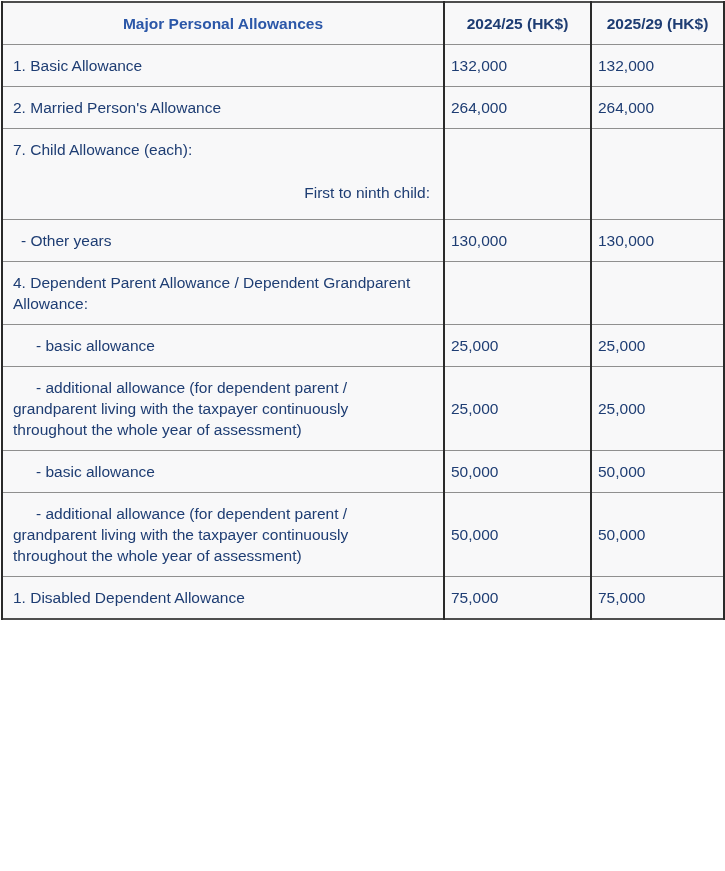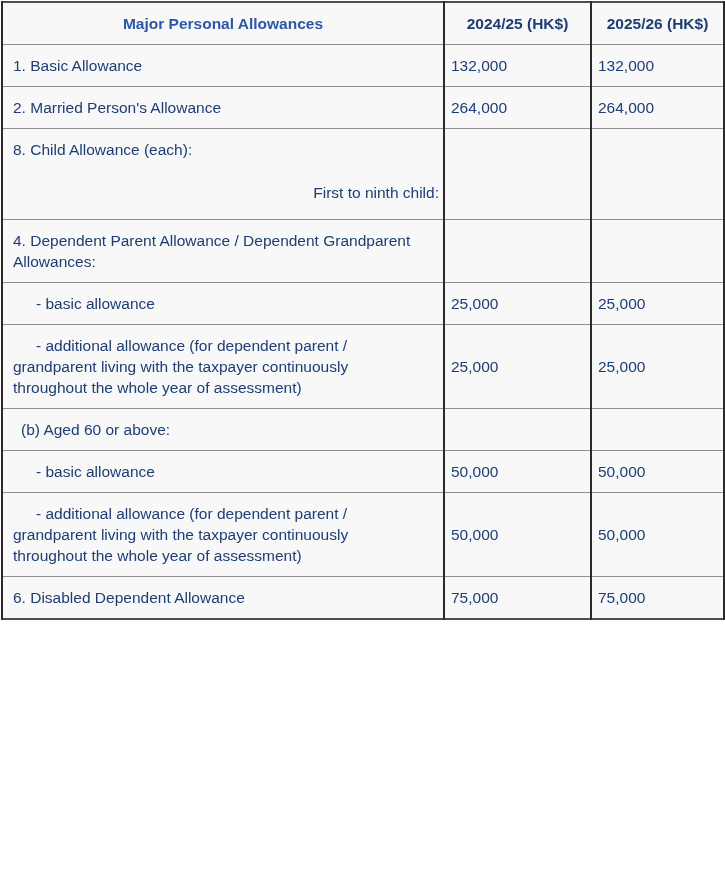--- a/index.html
+++ b/index.html
@@ -48,21 +48,21 @@
   th {
     font-weight: 700;
     text-align: center;
     vertical-align: middle;
   }
   th.title { color: var(--title-color); }
   td.label {
     text-align: left;
     vertical-align: middle;
     padding-left: 0;
-    padding-right: 4px;
+    padding-right: 13px;
   }
   td.val {
     text-align: left;
     vertical-align: middle;
   }
   .line { padding-left: 10px; }
   .line.ind1 { padding-left: 21px; }
   .line.ind2 { padding-left: 18px; }
   .line.ind3 { padding-left: 33px; }
   .line.gap { margin-top: 22px; text-align: right; }
@@ -78,50 +78,57 @@
   <table class="allowances">
     <colgroup>
       <col class="c-label">
       <col class="c-y1">
       <col class="c-y2">
     </colgroup>
     <thead>
       <tr>
         <th class="title">Major Personal Allowances</th>
         <th>2024/25 (HK$)</th>
-        <th>2025/26 (HK$)</th>
+        <th>2025/29 (HK$)</th>
       </tr>
     </thead>
     <tbody>
         <tr>
           <td class="label">
             <div class="line ind0">1. Basic Allowance</div>
           </td>
           <td class="val">132,000</td>
           <td class="val">132,000</td>
         </tr>
         <tr>
           <td class="label">
             <div class="line ind0">2. Married Person's Allowance</div>
           </td>
           <td class="val">264,000</td>
           <td class="val">264,000</td>
         </tr>
         <tr class="tall-top">
           <td class="label">
-            <div class="line ind0">8. Child Allowance (each):</div>
+            <div class="line ind0">7. Child Allowance (each):</div>
             <div class="line ind1 gap">First to ninth child:</div>
           </td>
           <td class="val"></td>
           <td class="val"></td>
         </tr>
         <tr>
           <td class="label">
+            <div class="line ind2">- Other years</div>
+          </td>
+          <td class="val">130,000</td>
+          <td class="val">130,000</td>
+        </tr>
+        <tr>
+          <td class="label">
             <div class="line ind0">4. Dependent Parent Allowance / Dependent Grandparent</div>
-            <div class="line ind0">Allowances:</div>
+            <div class="line ind0">Allowance:</div>
           </td>
           <td class="val"></td>
           <td class="val"></td>
         </tr>
         <tr>
           <td class="label">
             <div class="line ind3">- basic allowance</div>
           </td>
           <td class="val">25,000</td>
           <td class="val">25,000</td>
@@ -130,43 +137,36 @@
           <td class="label">
             <div class="line ind3">- additional allowance (for dependent parent /</div>
             <div class="line ind0">grandparent living with the taxpayer continuously</div>
             <div class="line ind0">throughout the whole year of assessment)</div>
           </td>
           <td class="val">25,000</td>
           <td class="val">25,000</td>
         </tr>
         <tr>
           <td class="label">
-            <div class="line ind2">(b) Aged 60 or above:</div>
-          </td>
-          <td class="val"></td>
-          <td class="val"></td>
-        </tr>
-        <tr>
-          <td class="label">
             <div class="line ind3">- basic allowance</div>
           </td>
           <td class="val">50,000</td>
           <td class="val">50,000</td>
         </tr>
         <tr>
           <td class="label">
             <div class="line ind3">- additional allowance (for dependent parent /</div>
             <div class="line ind0">grandparent living with the taxpayer continuously</div>
             <div class="line ind0">throughout the whole year of assessment)</div>
           </td>
           <td class="val">50,000</td>
           <td class="val">50,000</td>
         </tr>
         <tr>
           <td class="label">
-            <div class="line ind0">6. Disabled Dependent Allowance</div>
+            <div class="line ind0">1. Disabled Dependent Allowance</div>
           </td>
           <td class="val">75,000</td>
           <td class="val">75,000</td>
         </tr>
       </tbody>
   </table>
 </div>
 
 </body></html>

